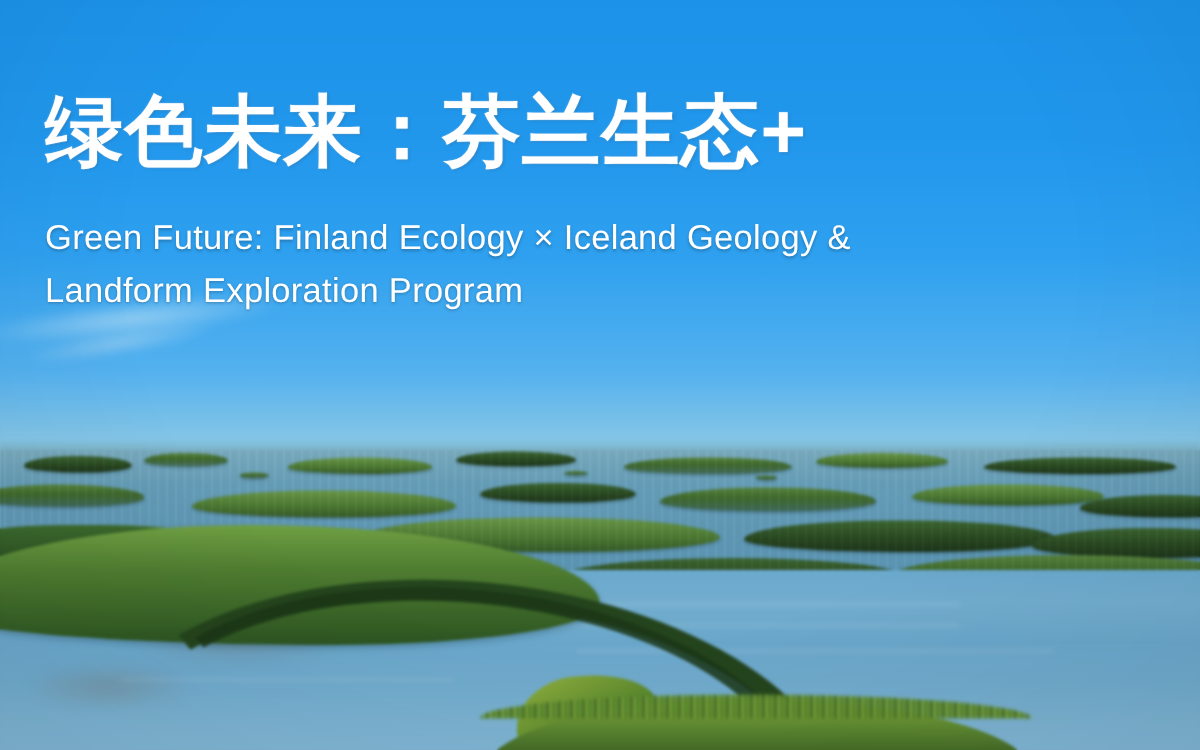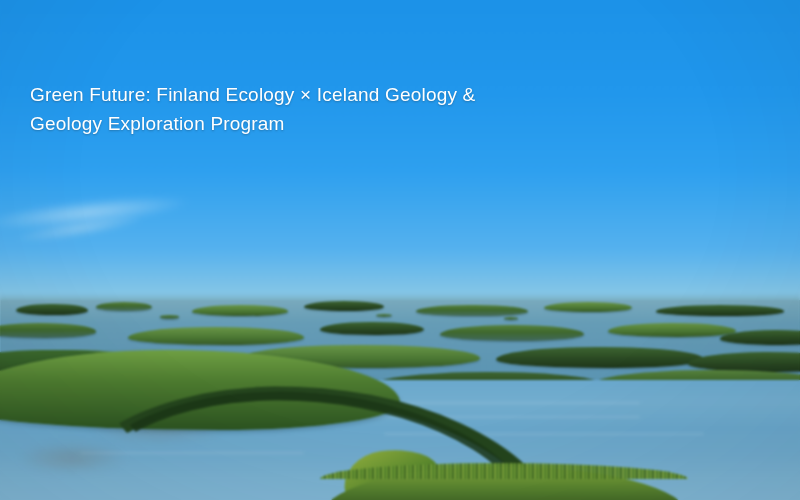--- a/index.html
+++ b/index.html
@@ -207,21 +207,21 @@
     letter-spacing: 1px;
     margin: 0;
     text-shadow:
       0 0 1px rgba(255,255,255,.6),
       1px 1px 2px rgba(40,90,130,.35);
     white-space: nowrap;
   }
   .title .line { display: block; }
   .subtitle {
     margin-top: 22px;
-    font-size: 19px;
+    font-size: 23px;
     line-height: 1.55;
     font-weight: 400;
     color: #ffffff;
     letter-spacing: .2px;
     text-shadow: 0 1px 2px rgba(30,70,100,.45);
     max-width: 640px;
   }
   .subtitle .line { display: block; }
 </style>
 </head>
@@ -285,20 +285,21 @@
 
     <div class="isl-bottom"></div>
     <div class="isl-bottom-trees"></div>
 
     <div class="photo-soften"></div>
     <div class="vignette"></div>
   </div>
 
   <div class="text-layer">
     <h1 class="title">
+      <span class="line">绿色未来：芬兰生态+</span>
     </h1>
     <div class="subtitle">
       <span class="line">Green Future: Finland Ecology × Iceland Geology &amp;</span>
-      <span class="line">Geology Exploration Program</span>
+      <span class="line">Landform Exploration Program</span>
     </div>
   </div>
 
 </div>
 
 </body></html>

